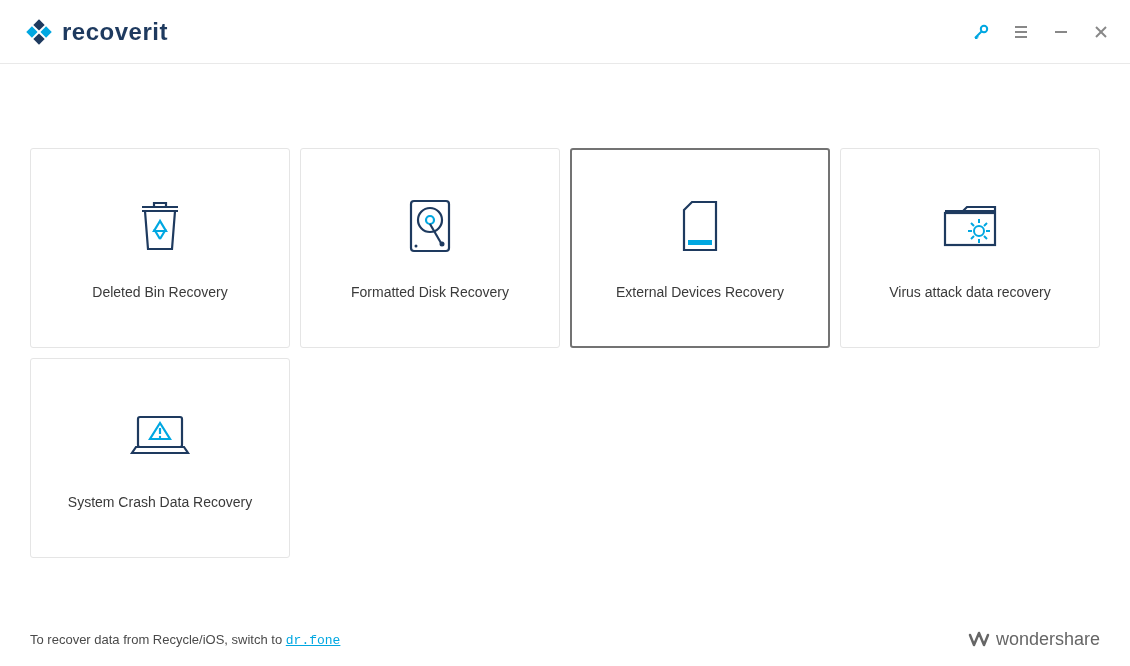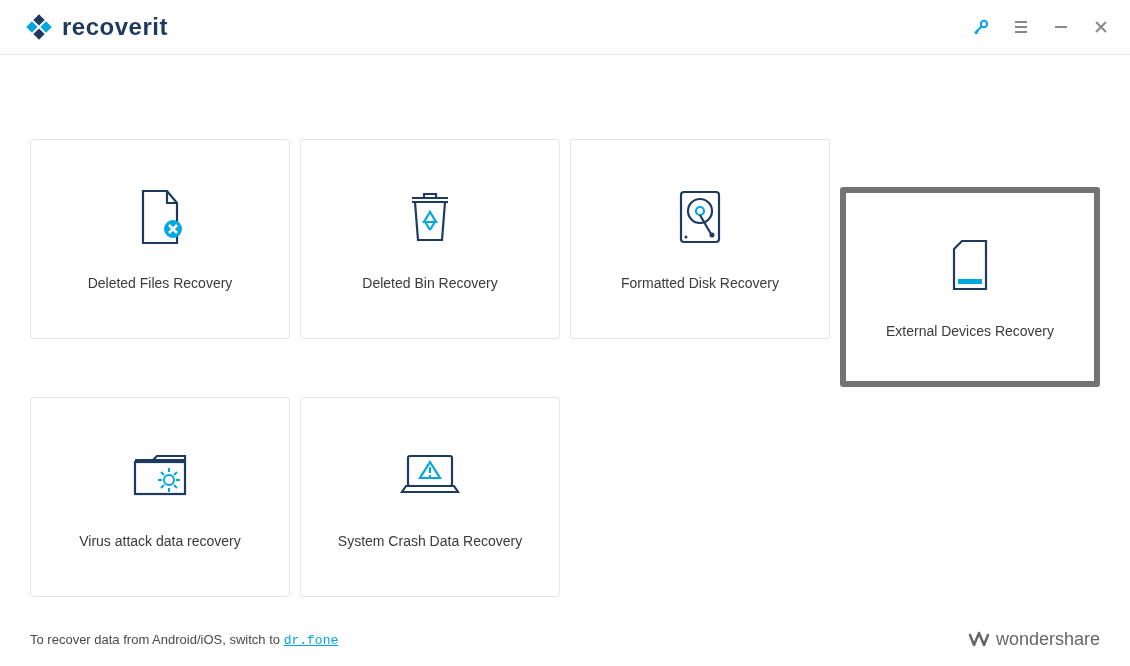--- a/index.html
+++ b/index.html
@@ -6,21 +6,21 @@
   body {
     width: 1130px;
     height: 666px;
     font-family: -apple-system, BlinkMacSystemFont, "Segoe UI", Arial, sans-serif;
     background: #ffffff;
     color: #333;
     position: relative;
     overflow: hidden;
   }
   .titlebar {
-    height: 55px;
+    height: 64px;
     display: flex;
     align-items: center;
     padding: 0 20px 0 24px;
     border-bottom: 1px solid #e9e9e9;
   }
   .titlebar .logo {
     display: flex;
     align-items: center;
     gap: 8px;
   }
@@ -61,22 +61,21 @@
     border-radius: 3px;
     background: #fff;
     display: flex;
     flex-direction: column;
     align-items: center;
     justify-content: center;
     gap: 28px;
     cursor: pointer;
   }
   .card.selected {
-    border: 6px solid #737373;
-    margin-top: 48px;
+    border: 2px solid #737373;
   }
   .card .icon-wrap {
     height: 60px;
     display: flex;
     align-items: center;
     justify-content: center;
   }
   .card .label {
     font-size: 14px;
     color: #3a3a3a;
@@ -146,31 +145,20 @@
         <line x1="2" y1="2" x2="12" y2="12"></line>
         <line x1="12" y1="2" x2="2" y2="12"></line>
       </svg>
     </span>
   </div>
 </div>
 
 <div class="main">
   <div class="grid">
 
-    <div class="card">
-      <div class="icon-wrap">
-        <svg width="46" height="56" viewBox="0 0 46 56">
-          <path d="M6 2 H30 L40 14 V54 H6 Z" fill="none" stroke="#1e3a5f" stroke-width="2.2"></path>
-          <path d="M30 2 V14 H40" fill="none" stroke="#1e3a5f" stroke-width="2.2"></path>
-          <circle cx="36" cy="40" r="9" fill="#00a7e1"></circle>
-          <path d="M32 36 L40 44 M40 36 L32 44" stroke="#fff" stroke-width="2.5"></path>
-        </svg>
-      </div>
-      <div class="label">Deleted Files Recovery</div>
-    </div>
 
     <div class="card">
       <div class="icon-wrap">
         <svg width="46" height="54" viewBox="0 0 46 54">
           <path d="M8 12 H38 L35 50 H11 Z" fill="none" stroke="#1e3a5f" stroke-width="2.2"></path>
           <path d="M5 12 H41 M5 8 H41 M17 8 V4 H29 V8" fill="none" stroke="#1e3a5f" stroke-width="2.2"></path>
           <path d="M23 22 L17 32 H29 Z M23 40 L29 30 M23 40 L17 30" fill="none" stroke="#00a7e1" stroke-width="2.2"></path>
         </svg>
       </div>
       <div class="label">Deleted Bin Recovery</div>
@@ -225,21 +213,21 @@
       </div>
       <div class="label">System Crash Data Recovery</div>
     </div>
 
 
   </div>
 </div>
 
 <div class="footer">
   <div>
-    <span>To recover data from Android/iOS, switch to</span>
+    <span>To recover data from Recycle/iOS, switch to</span>
     <a> dr.fone</a>
   </div>
   <div class="ws">
     <svg width="22" height="18" viewBox="0 0 22 18">
       <path d="M2 4 L6 14 L11 2 L16 14 L20 4" fill="none" stroke="#666" stroke-width="2.5" stroke-linecap="round" stroke-linejoin="round"></path>
     </svg>
     <span>wondershare</span>
   </div>
 </div>
 

